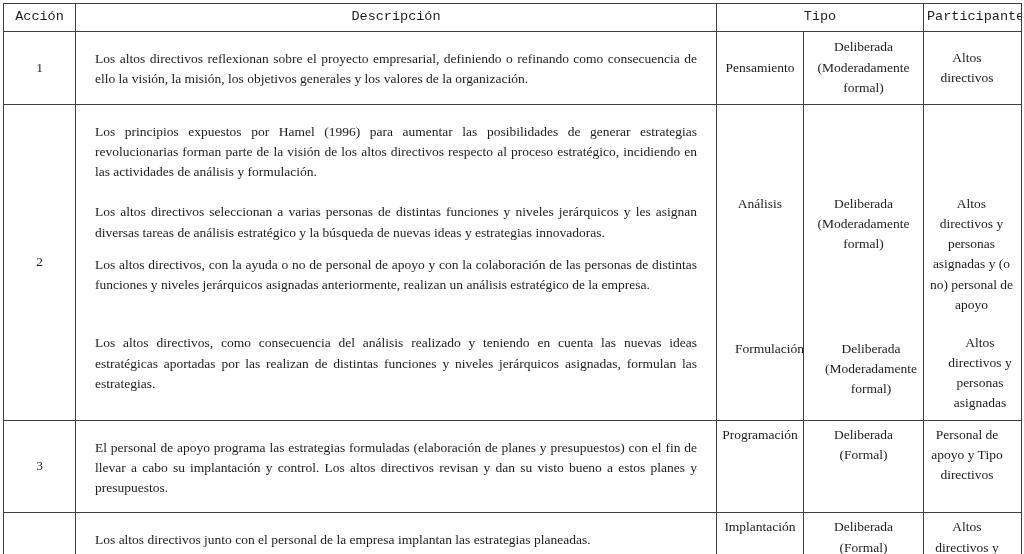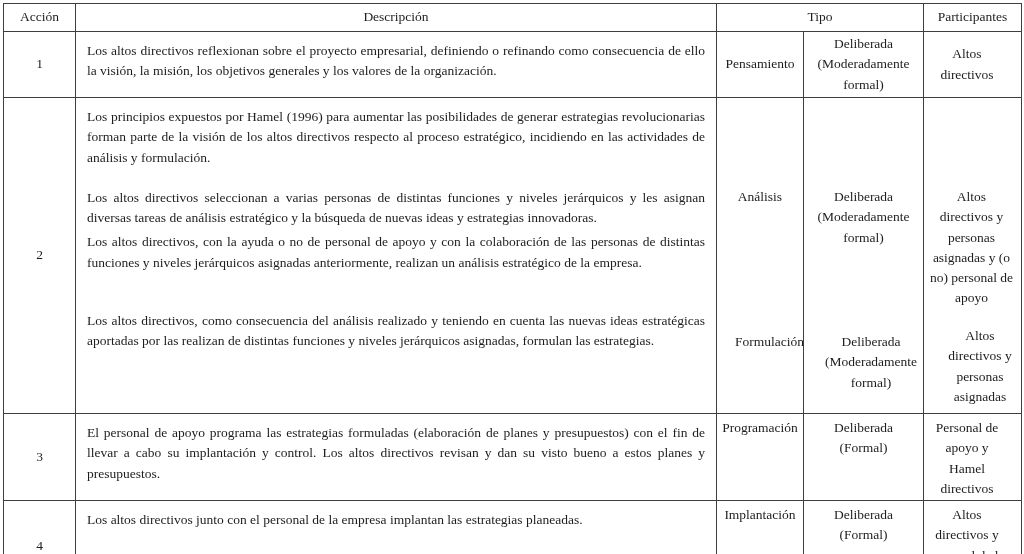--- a/index.html
+++ b/index.html
@@ -12,27 +12,27 @@
   table.doc {
     border-collapse:collapse; table-layout:fixed;
     position:absolute; left:3px; top:3px; width:1018px;
   }
   td, th {
     border:1px solid #3f3f3f;
     font-size:13.5px; line-height:1.5; font-weight:normal;
     padding:1px 3px; vertical-align:middle; overflow:hidden;
     background:#ffffff;
   }
-  th { text-align:center; height:25px; }
+  th { text-align:center; height:25px;font-family:Liberation Mono, monospace; }
   .num { text-align:center; vertical-align:middle; }
   .desc {
     text-align:justify; vertical-align:top;
     padding:5px 7px 2px 7px;
   }
-  .desc p { margin:4px; }
+  .desc p { margin:12px; }
   .center { text-align:center; }
   .top { vertical-align:top; padding-top:4px; }
   .part-cell { padding-left:5px; padding-right:16px; }
   
   tr.hdr td, tr.hdr th { height:25px; }
   tr.r1 td { height:58px; }
   tr.r2 td { height:308px; }
   tr.r3 td { height:65px; }
   tr.r4 td { height:83px; }
   
@@ -109,21 +109,21 @@
   <tr class="r3">
     <td class="num">3</td>
     <td class="desc">
       <p>El personal de apoyo programa las estrategias formuladas (elaboración de planes y presupuestos) con el fin de llevar a cabo su implantación y control. Los altos directivos revisan y dan su visto bueno a estos planes y presupuestos.</p>
     </td>
     <td class="center top">Programación</td>
     <td class="center top">
       <div>Deliberada</div>
       <div>(Formal)</div>
     </td>
-    <td class="center top part-cell">Personal de apoyo y Hamel directivos</td>
+    <td class="center top part-cell">Personal de apoyo y Tipo directivos</td>
   </tr>
 
   <tr class="r4">
     <td class="num">4</td>
     <td class="desc">
       <p>Los altos directivos junto con el personal de la empresa implantan las estrategias planeadas.</p>
     </td>
     <td class="center top">Implantación</td>
     <td class="center top">
       <div>Deliberada</div>

